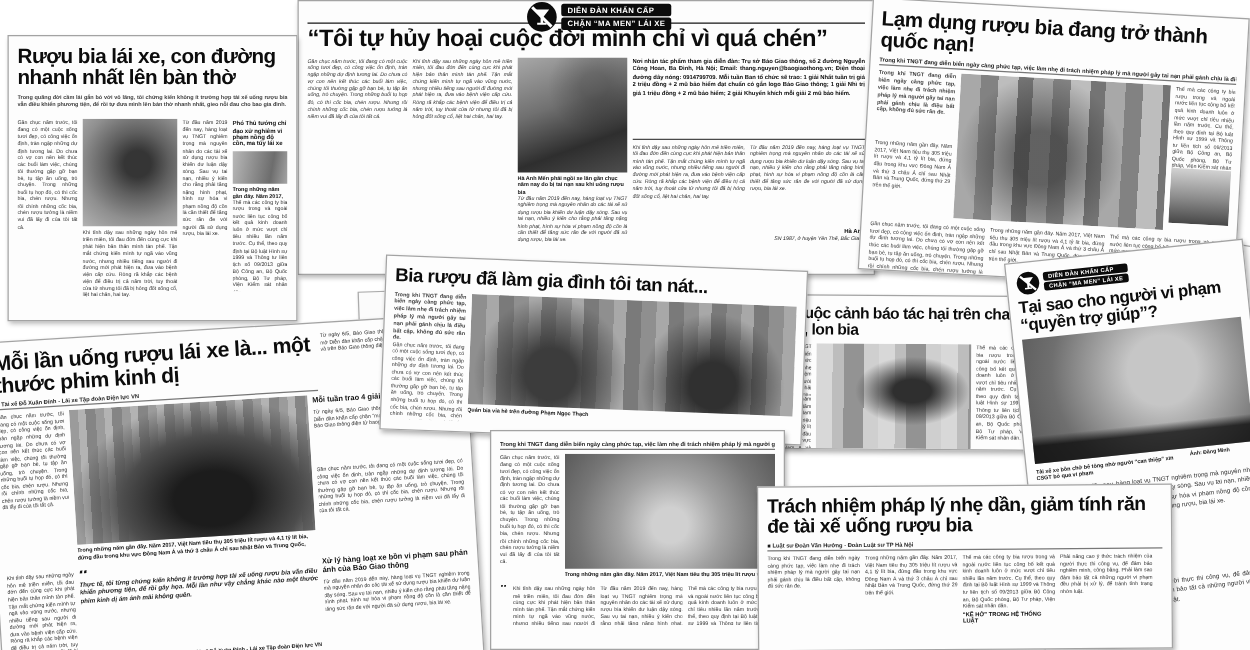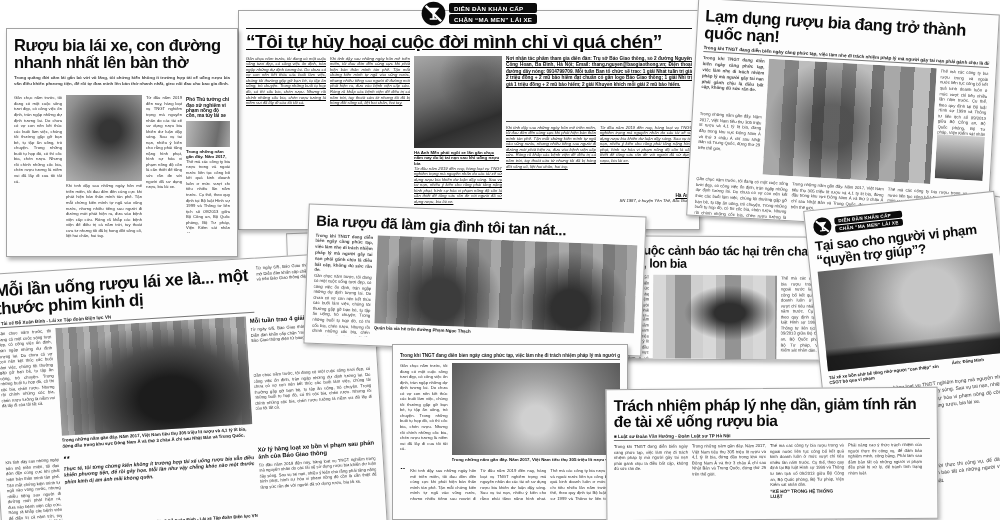--- a/index.html
+++ b/index.html
@@ -90,21 +90,21 @@
       <div class="c gk" style="width:36px;height:156px;">Từ đầu năm 2019 đến nay, hàng loạt vụ TNGT nghiêm trọng mà nguyên nhân do các tài xế sử dụng rượu bia khiến dư luận dậy sóng. Sau vụ tai nạn, nhiều ý kiến cho rằng phải tăng nặng hình phạt, hình sự hóa vi phạm nồng độ cồn là cần thiết để tăng sức răn đe với người đã sử dụng rượu, bia lái xe.</div>
       <div class="c" style="width:44px;">
         <div class="sh" style="font-size:4.8px;">Phó Thủ tướng chỉ đạo xử nghiêm vi phạm nồng độ cồn, ma túy lái xe</div>
         <div class="ph ph-breath"></div>
         <div class="cap" style="height:10px;">Trong những năm gần đây. Năm 2017, Việt Nam tiêu thụ 305 triệu lít rượu và 4,1 tỷ lít bia, đứng đầu trong khu vực Đông Nam Á và thứ 3 châu Á chỉ sau Nhật Bản và Trung Quốc, đứng thứ 29 trên thế giới.</div>
         <div class="gk" style="height:74px;">Thế mà các công ty bia rượu trong và ngoài nước liên tục công bố kết quả kinh doanh luôn ở mức vượt chỉ tiêu nhiều lần năm trước. Cụ thể, theo quy định tại Bộ luật Hình sự 1999 và Thông tư liên tịch số 09/2013 giữa Bộ Công an, Bộ Quốc phòng, Bộ Tư pháp, Viện Kiểm sát nhân dân.</div>
       </div>
     </div>
   </div>
 
-  <div class="clip" style="left:238px;top:10px;width:462px;height:220px;z-index:2;text-decoration:underline;">
+  <div class="clip" style="left:238px;top:0;width:462px;height:220px;z-index:2;">
     <div class="rule"></div>
     <div class="t t2">“Tôi tự hủy hoại cuộc đời mình chỉ vì quá chén”</div>
     <div class="row" style="height:158px;">
       <div class="c gk it" style="width:80px;height:158px;">Gần chục năm trước, tôi đang có một cuộc sống tươi đẹp, có công việc ổn định, tràn ngập những dự định tương lai. Do chưa có vợ con nên kết thúc các buổi làm việc, chúng tôi thường gặp gỡ bạn bè, tụ tập ăn uống, trò chuyện. Trong những buổi tụ họp đó, có thì cốc bia, chén rượu. Nhưng rồi chính những cốc bia, chén rượu tưởng là niềm vui đã lấy đi của tôi tất cả.</div>
       <div class="c gk it" style="width:80px;height:158px;">Khi tỉnh dậy sau những ngày hôn mê triền miên, tôi đau đớn đến cùng cực khi phát hiện bản thân mình tàn phế. Tận mắt chứng kiến mình tự ngã vào vũng nước, nhưng nhiều tiếng sau người đi đường mới phát hiện ra, đưa vào bệnh viện cấp cứu. Ròng rã khắp các bệnh viện để điều trị cả năm trời, tuy thoát cửa tử nhưng tôi đã bị hỏng đốt sống cổ, liệt hai chân, hai tay.</div>
       <div class="c" style="width:88px;">
         <div class="ph ph-wheelchair"></div>
         <div class="cap" style="height:16px;">Hà Anh Mến phải ngồi xe lăn gần chục năm nay do bị tai nạn sau khi uống rượu bia</div>
         <div class="gk it" style="height:42px;">Từ đầu năm 2019 đến nay, hàng loạt vụ TNGT nghiêm trọng mà nguyên nhân do các tài xế sử dụng rượu bia khiến dư luận dậy sóng. Sau vụ tai nạn, nhiều ý kiến cho rằng phải tăng nặng hình phạt, hình sự hóa vi phạm nồng độ cồn là cần thiết để tăng sức răn đe với người đã sử dụng rượu, bia lái xe.</div>
       </div>

